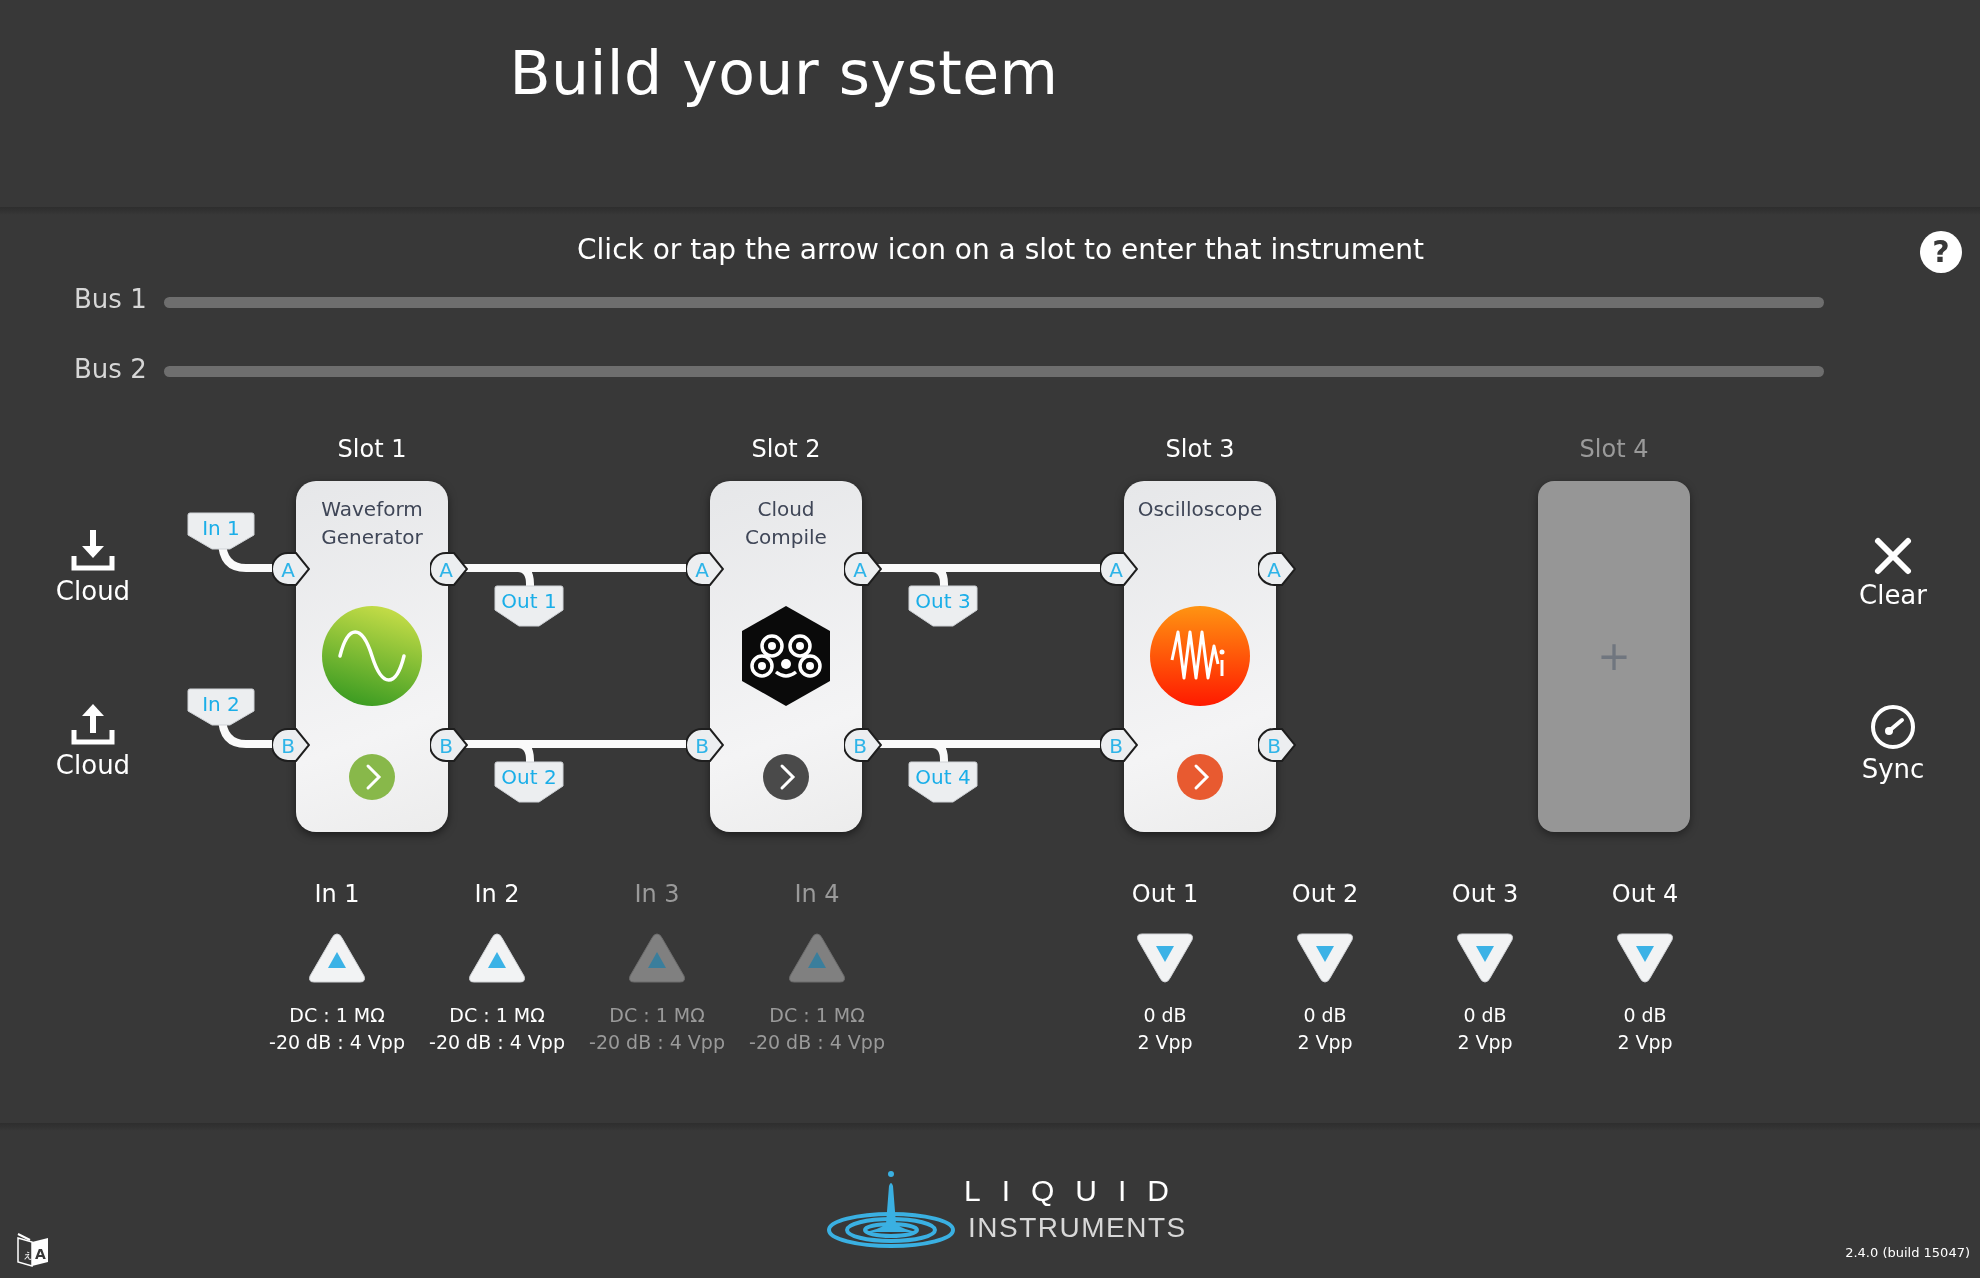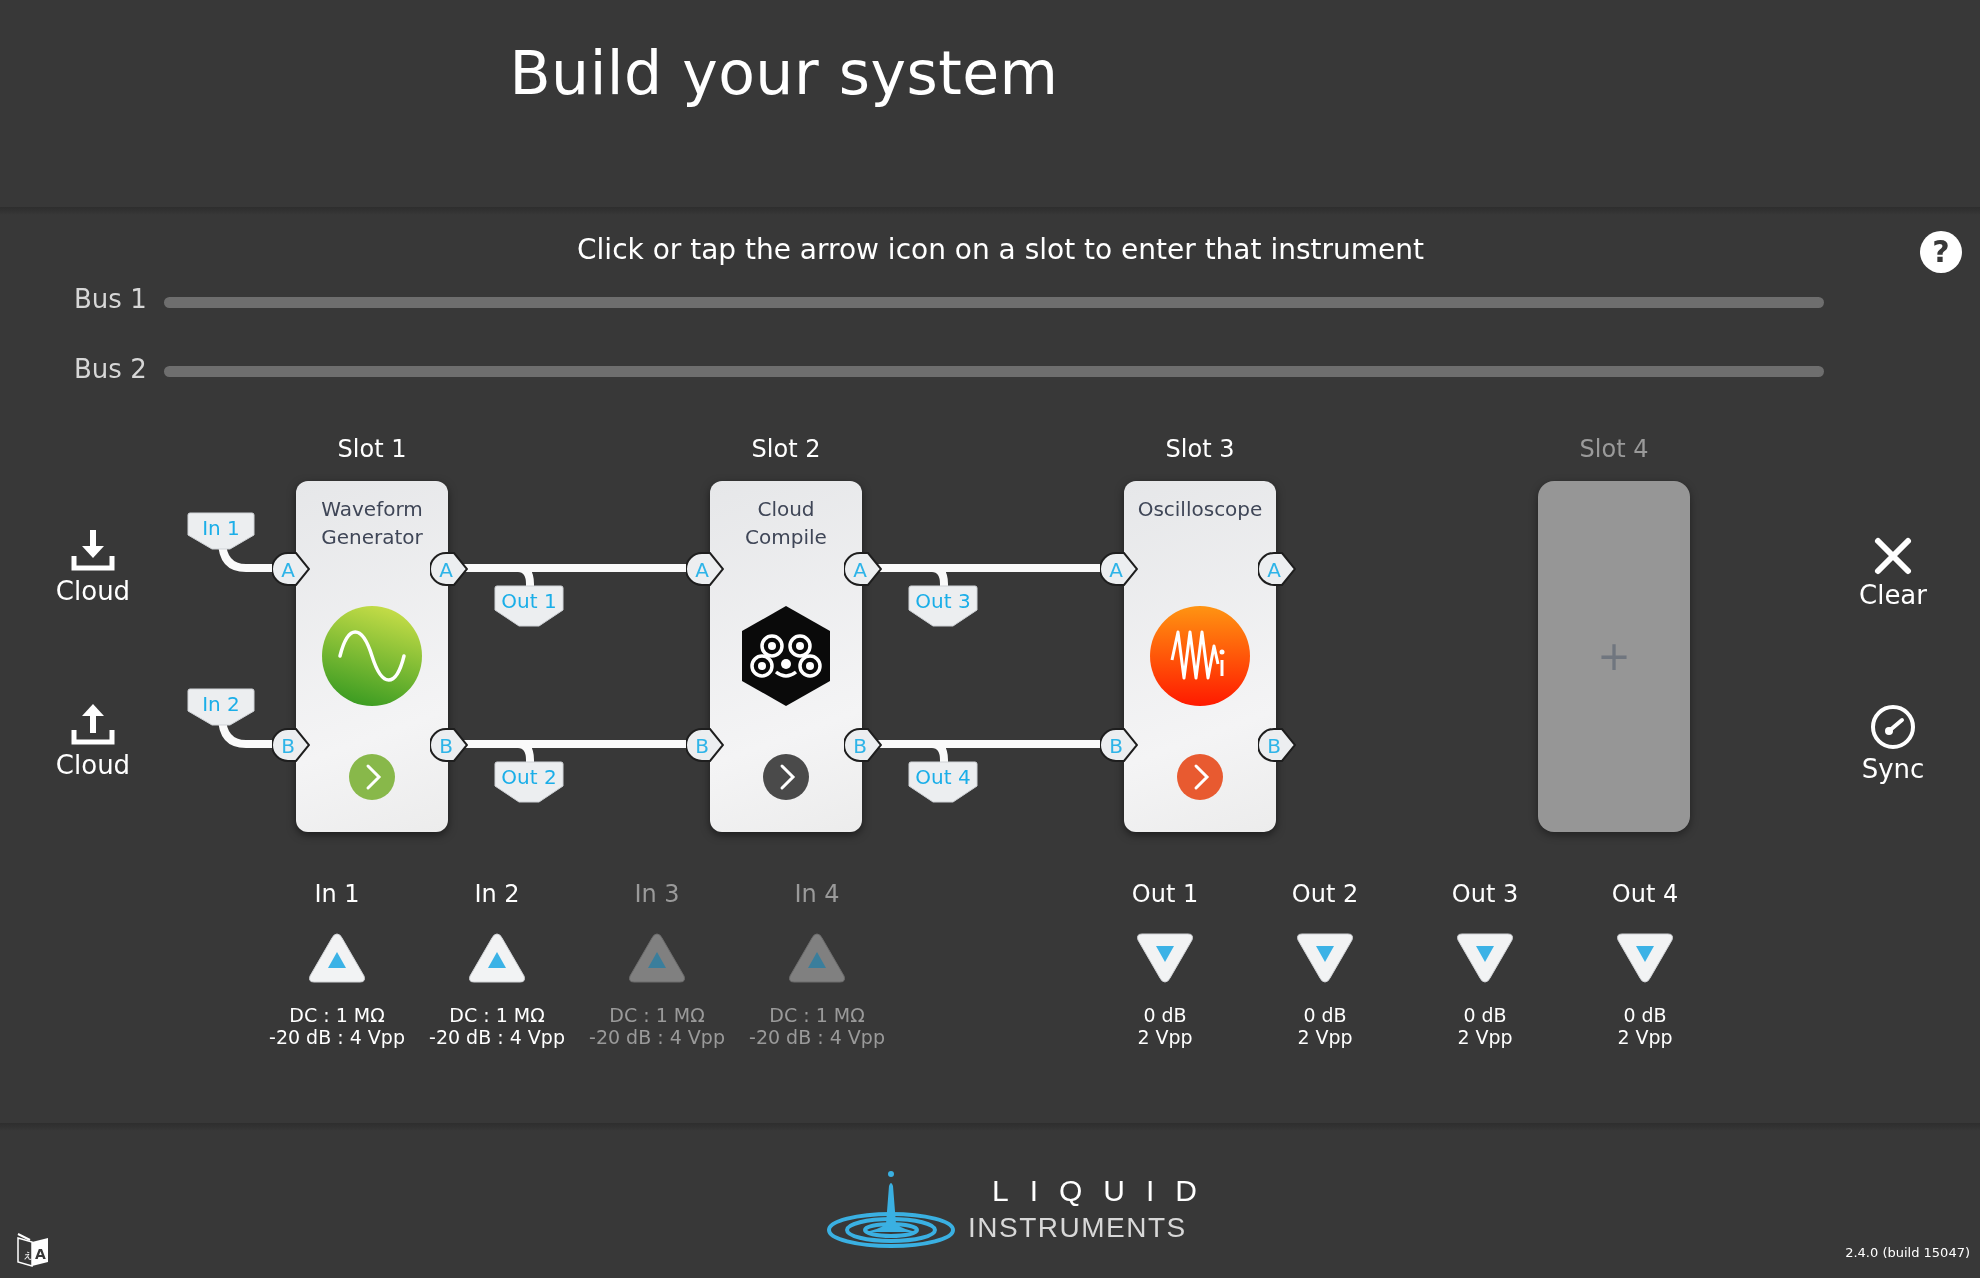--- a/index.html
+++ b/index.html
@@ -16,45 +16,45 @@
   .bus-label { position: absolute; left: 74px; font-size: 26px; color: #d6d6d6; }
   .bus-bar { position: absolute; left: 164px; width: 1660px; height: 11px; border-radius: 6px; background: #6e6e6e; cursor: pointer; }
 
   .side-btn { position: absolute; width: 110px; text-align: center; cursor: pointer; }
   .side-btn .lbl { display: block; font-size: 26px; color: #fff; margin-top: 4px; }
   .side-btn svg { display: block; margin: 0 auto; }
 
   .slot-title { position: absolute; width: 200px; text-align: center; font-size: 24px; color: #fff; top: 435px; }
   .slot-title.dim { color: #9a9a9a; }
 
-  .slot { position: absolute; top: 481px; width: 152px; height: 351px; background: linear-gradient(160deg, #e6e7e9, #f4f4f5 70%, #ececec); border-radius: 12px; box-shadow: 0 3px 8px rgba(0,0,0,0.5); }
+  .slot { position: absolute; top: 481px; width: 152px; height: 351px; background: linear-gradient(160deg, #e6e7e9, #f4f4f5 70%, #ececec); border-radius: 20px; box-shadow: 0 3px 8px rgba(0,0,0,0.5); }
   .slot-name { position: absolute; left: 0; right: 0; top: 14px; text-align: center; color: #3f4657; font-size: 20px; line-height: 28px; }
   .slot-icon { position: absolute; left: 26px; top: 125px; width: 100px; height: 100px; }
   .slot-enter { position: absolute; left: 53px; top: 273px; width: 46px; height: 46px; border-radius: 50%; cursor: pointer; }
   .slot-enter svg { position: absolute; left: 0; top: 0; }
 
   .slot-empty { position: absolute; top: 481px; width: 152px; height: 351px; background: #969696; border-radius: 16px; box-shadow: 0 3px 8px rgba(0,0,0,0.4); cursor: pointer; }
   .slot-empty .plus { position: absolute; left: 0; right: 0; top: 152px; text-align: center; font-size: 40px; color: #70767f; }
 
   .port { position: absolute; width: 38px; height: 34px; cursor: pointer; }
 
   .wire { position: absolute; height: 8px; background: #fafafa; border-radius: 2px; }
 
   .tag { position: absolute; width: 70px; height: 44px; cursor: pointer; }
 
   .io-col { position: absolute; width: 150px; text-align: center; top: 880px; }
   .io-col .io-label { font-size: 24px; color: #fff; }
   .io-col .io-btn { display: block; margin: 22px auto 0; width: 62px; height: 56px; cursor: pointer; }
   .io-col .io-l1, .io-col .io-l2 { font-size: 19px; color: #fff; }
   .io-col .io-l1 { margin-top: 18px; }
-  .io-col .io-l2 { }
+  .io-col .io-l2 { margin-top: 5px; }
   .io-col.dim .io-label, .io-col.dim .io-l1, .io-col.dim .io-l2 { color: #9a9a9a; }
 
   .logo { position: absolute; left: 826px; top: 1166px; }
-  .logo-liquid { position: absolute; left: 992px; top: 1174px; font-size: 30px; letter-spacing: 21px; color: #fff; font-family: "Liberation Sans", sans-serif; }
+  .logo-liquid { position: absolute; left: 964px; top: 1174px; font-size: 30px; letter-spacing: 21px; color: #fff; font-family: "Liberation Sans", sans-serif; }
   .logo-instr { position: absolute; left: 968px; top: 1212px; font-size: 28px; letter-spacing: 1.5px; color: #d8d8d8; font-family: "Liberation Sans", sans-serif; font-weight: normal; }
 
   .lang-btn { position: absolute; left: 12px; top: 1228px; width: 42px; height: 42px; cursor: pointer; }
   .version { position: absolute; right: 10px; top: 1245px; font-size: 13px; color: #fff; }
 </style>
 </head>
 <body>
 
 <div class="header">
   <h1 class="page-title">Build your system</h1>

